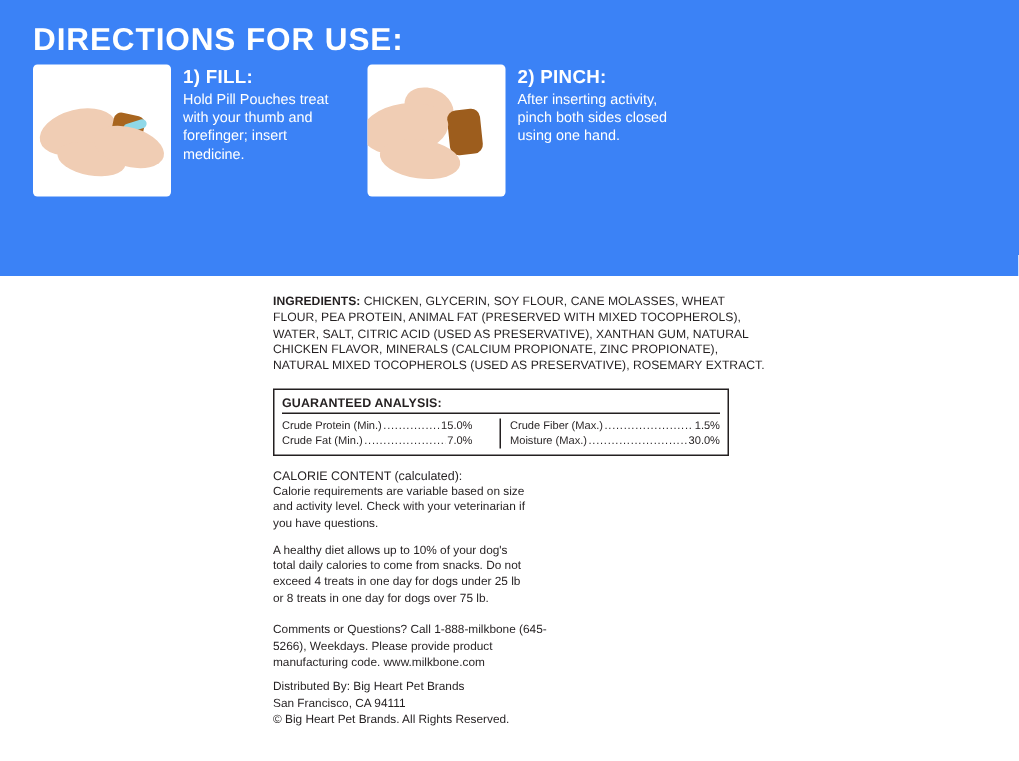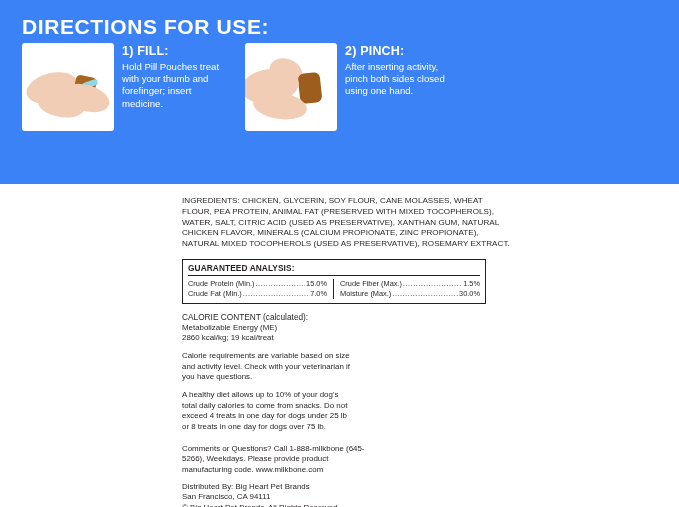--- a/index.html
+++ b/index.html
@@ -123,21 +123,21 @@
     left: 182px;
     top: 196px;
     width: 330px;
   }
   .ingredients {
     font-size: 8.1px;
     line-height: 1.33;
     margin: 0 0 9px 0;
     letter-spacing: 0.02px;
   }
-  .ingredients b { font-weight: normal; }
+  .ingredients b { font-weight: bold; }
 
   .ga-box {
     border: 1px solid #231f20;
     padding: 3px 5px 4px 5px;
     margin: 0 0 8px 0;
     width: 304px;
     box-sizing: border-box;
   }
   .ga-title {
     font-size: 8.3px;
@@ -150,21 +150,21 @@
     margin: 0 0 3px 0;
   }
   .ga-grid {
     display: flex;
     flex-direction: row;
   }
   .ga-col {
     width: 50%;
     box-sizing: border-box;
   }
-  .ga-col.left { padding-right: 6px; border-right: 1px solid #231f20; }
+  .ga-col.left { padding-right: 18px; border-right: 1px solid #231f20; }
   .ga-col.right { padding-left: 6px; }
   .ga-row {
     display: flex;
     font-size: 7.4px;
     line-height: 1.35;
     white-space: nowrap;
   }
   .ga-label { flex: 0 0 auto; }
   .ga-dots {
     flex: 1 1 auto;
@@ -266,24 +266,20 @@
           <div class="ga-row">
             <span class="ga-label">Moisture (Max.)</span>
             <span class="ga-dots">.................................................</span>
             <span class="ga-val">30.0%</span>
           </div>
         </div>
       </div>
     </div>
 
     <div class="cal-title">CALORIE CONTENT (calculated):</div>
-    <div class="blk">
-      <div>Metabolizable Energy (ME)</div>
-      <div>2860 kcal/kg; 19 kcal/treat</div>
-    </div>
 
     <p class="blk narrow">Calorie requirements are variable based on size and activity level. Check with your veterinarian if you have questions.</p>
     <p class="blk narrow">A healthy diet allows up to 10% of your dog's total daily calories to come from snacks. Do not exceed 4 treats in one day for dogs under 25 lb or 8 treats in one day for dogs over 75 lb.</p>
 
     <p class="foot mt10">Comments or Questions? Call 1-888-milkbone (645-5266), Weekdays. Please provide product manufacturing code. www.milkbone.com</p>
 
     <p class="foot">
       <span class="dist-title">Distributed By:</span>
       <span class="dist-title">Big Heart Pet Brands</span><br>
       <span>San Francisco, CA 94111</span><br>

